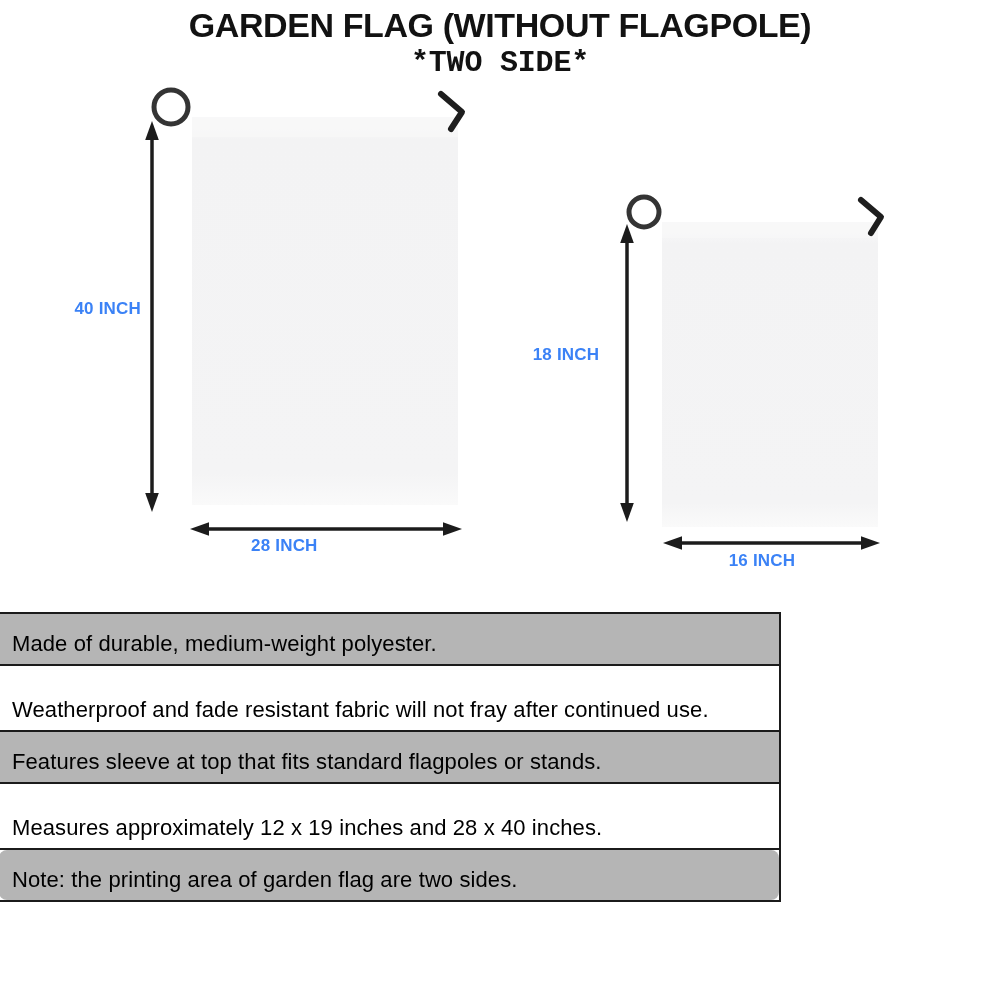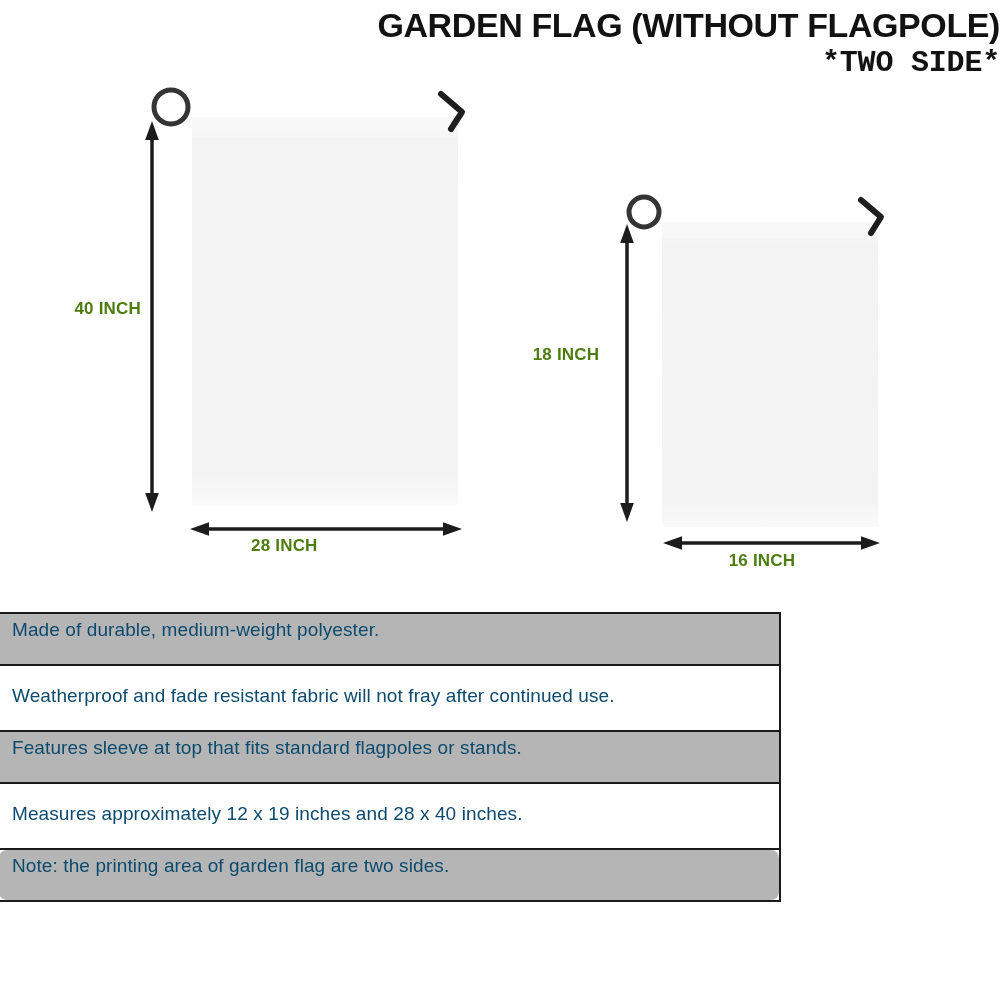--- a/index.html
+++ b/index.html
@@ -2,45 +2,45 @@
 <html><head>
 <meta charset="utf-8">
 <style>
   * { margin: 0; padding: 0; box-sizing: border-box; }
   html, body { width: 1000px; height: 1000px; background: #ffffff; overflow: hidden; }
   body { font-family: "Liberation Sans", sans-serif; position: relative; }
 
   .stage { position: absolute; left: 0; top: 0; width: 1000px; height: 1000px; background: #ffffff; }
 
   
-  .title-block { position: absolute; left: 0; top: 6px; width: 1000px; text-align: right; color: #121212; }
+  .title-block { position: absolute; left: 0; top: 6px; width: 1000px; text-align: center; color: #121212; }
   .title-line1 { font-size: 34px; font-weight: 800; letter-spacing: -0.4px; line-height: 1.12; }
   .title-line2 { font-size: 30px; font-weight: 800; letter-spacing: -0.2px; line-height: 1.1; margin-top: 3px; font-family: Liberation Mono, monospace; }
 
   
   .diagram { position: absolute; }
   .diagram-large { left: 0; top: 80px; width: 500px; height: 535px; }
   .diagram-small { left: 560px; top: 180px; width: 400px; height: 435px; }
 
   
-  .dim-label { position: absolute; font-size: 17px; font-weight: 700; color: #4d7c0f; letter-spacing: 0.2px; }
+  .dim-label { position: absolute; font-size: 17px; font-weight: 700; color: #3b82f6; letter-spacing: 0.2px; }
   .lbl-40 { left: 41px;  top: 299px; width: 100px; text-align: right; }
   .lbl-28 { left: 251px; top: 536px; width: 140px; text-align: left; }
   .lbl-18 { left: 516px; top: 345px; width: 100px; text-align: center; }
   .lbl-12 { left: 692px; top: 551px; width: 140px; text-align: center; }
 
   
   .features { position: absolute; left: -3px; top: 612px; width: 784px; height: 290px;
               border: 2px solid #1b1b1b; display: flex; flex-direction: column; }
   .feature-row { flex: 1 1 0; border-bottom: 2px solid #1b1b1b; overflow: hidden; }
   .feature-row:last-child { border-bottom: none; border-radius: 8px; }
   .feature-row.gray  { background: #b5b5b5; }
   .feature-row.white { background: #ffffff; margin-top: 14px; }
-  .feature-text { display: block; padding: 4px 12px 0 13px; font-size: 19px; line-height: 1.25;
-                  color: #0c4a6e; letter-spacing: 0.1px; }
+  .feature-text { display: block; padding: 16px 12px 0 13px; font-size: 22px; line-height: 1.25;
+                  color: #000000; letter-spacing: 0.1px; }
 </style>
 </head>
 <body>
 
 <div class="stage">
 
   <div class="title-block">
     <div class="title-line1">GARDEN FLAG (WITHOUT FLAGPOLE)</div>
     <div class="title-line2">*TWO SIDE*</div>
   </div>

